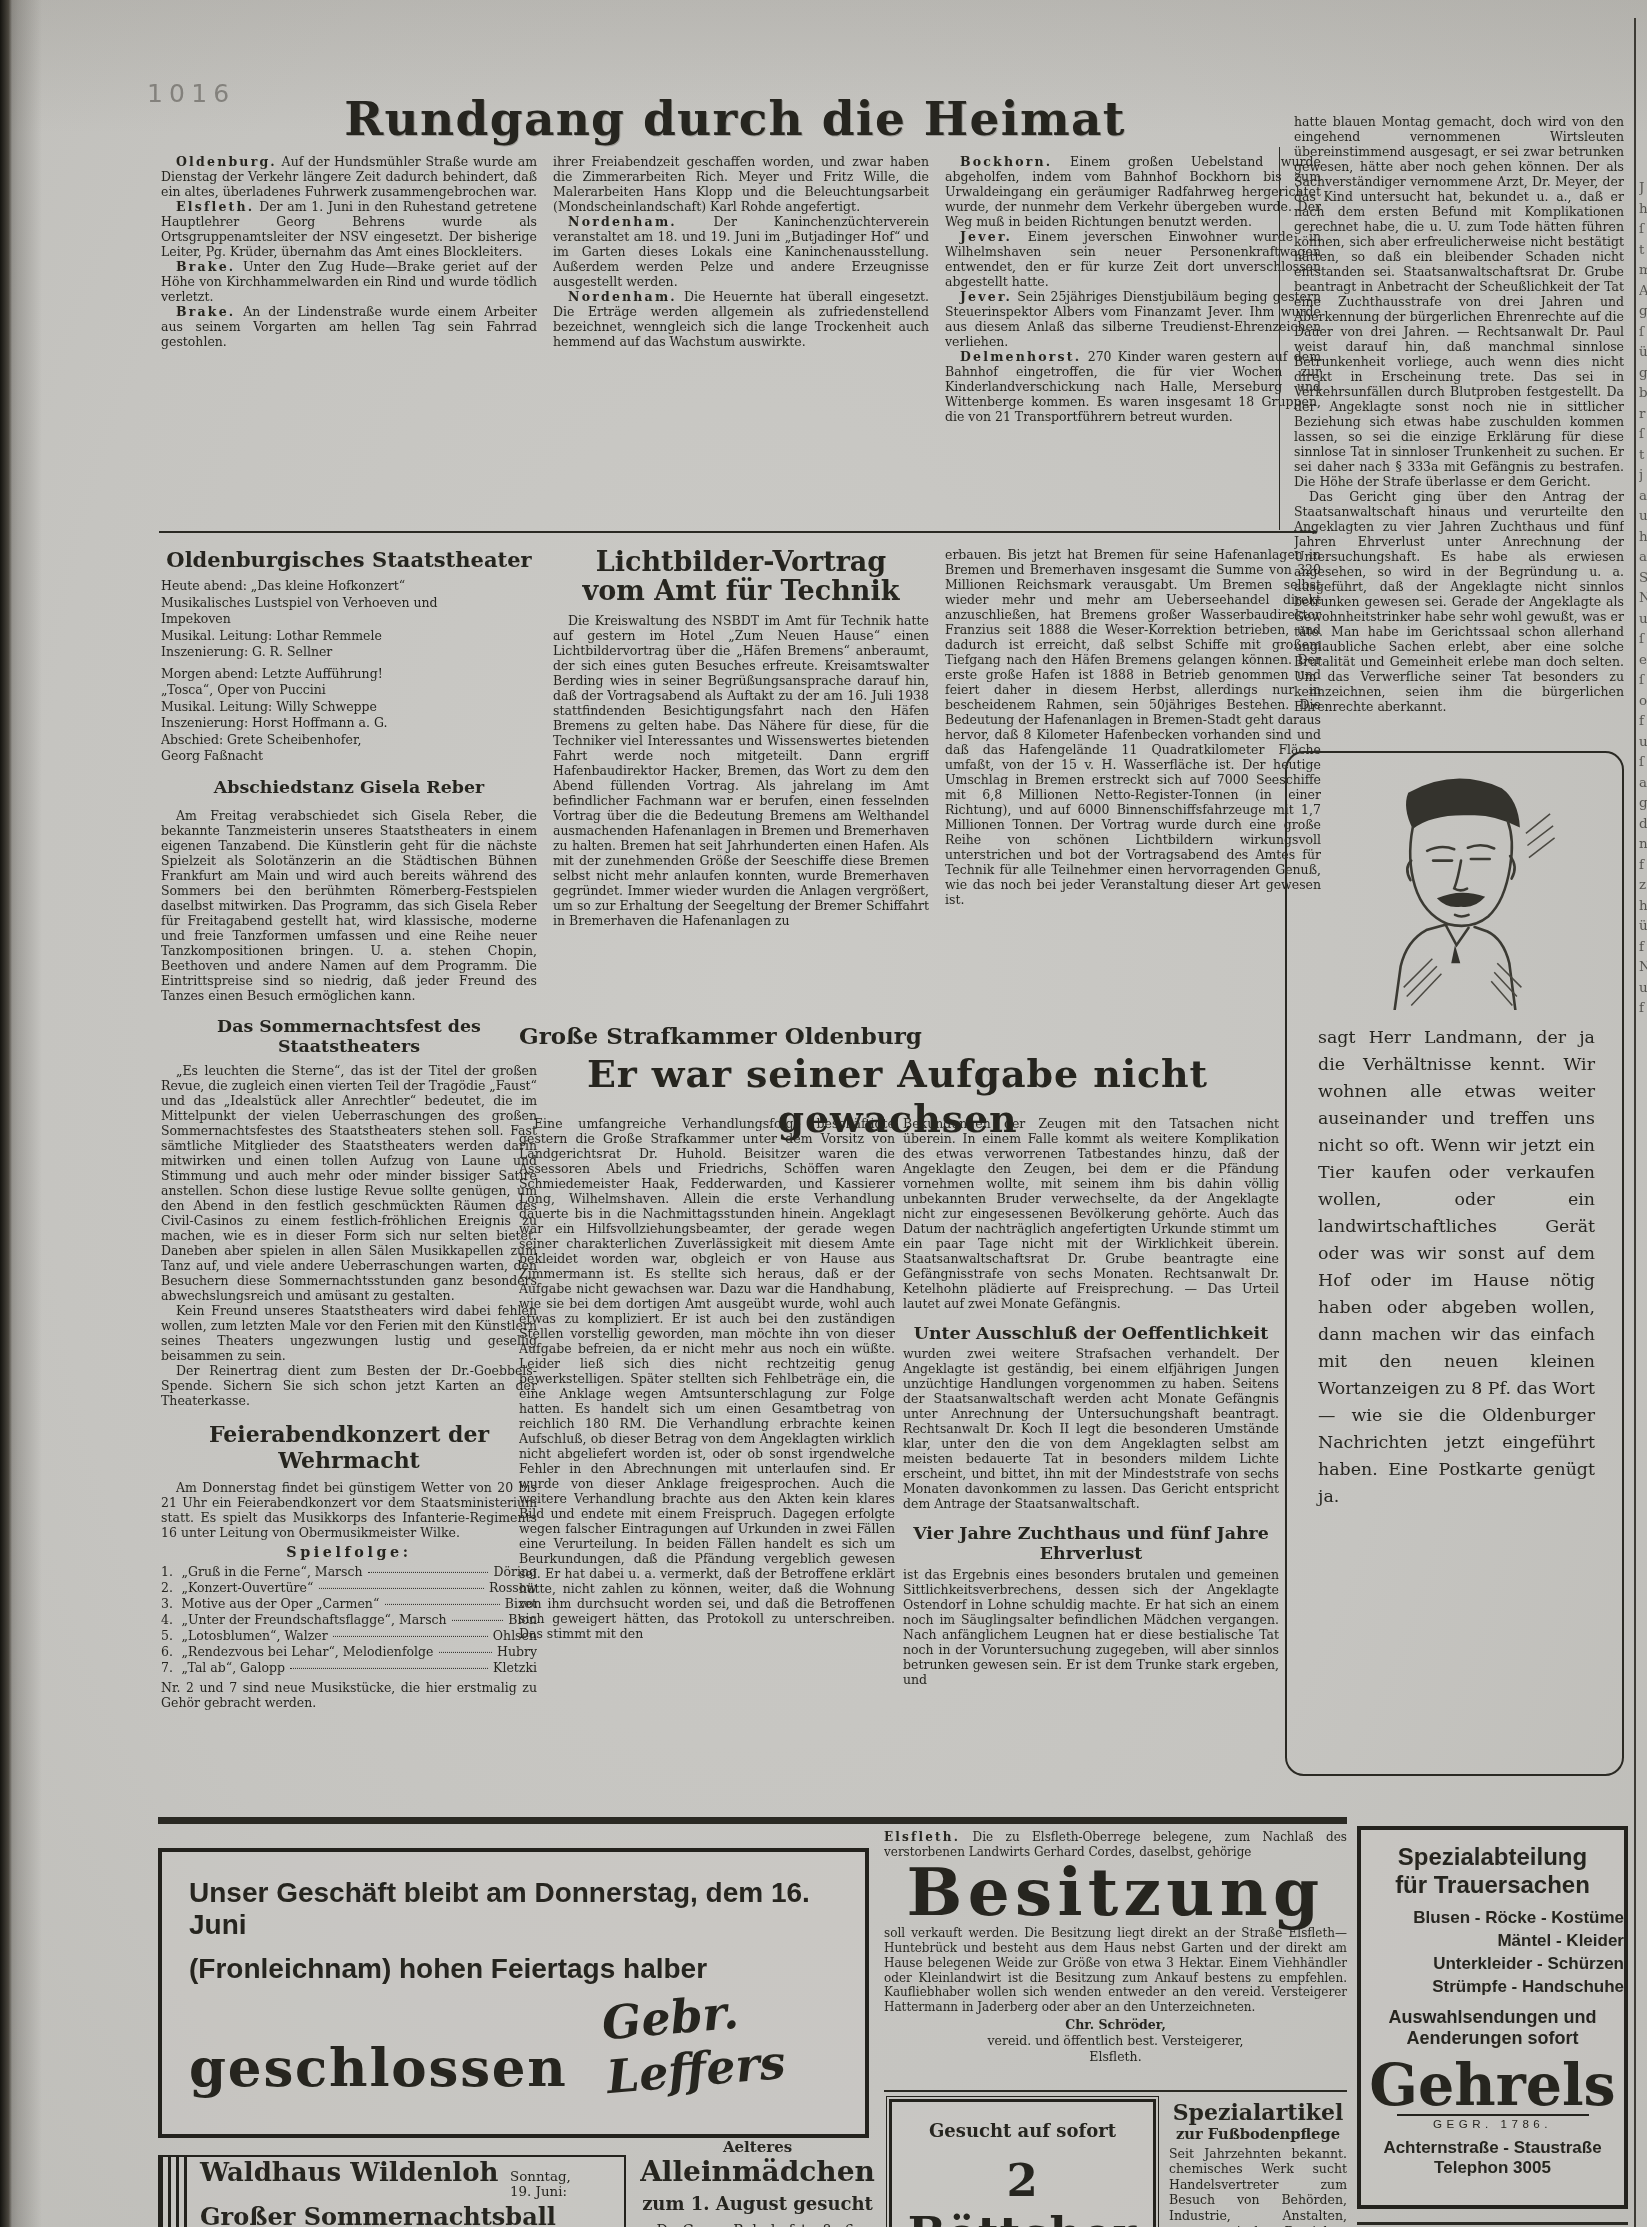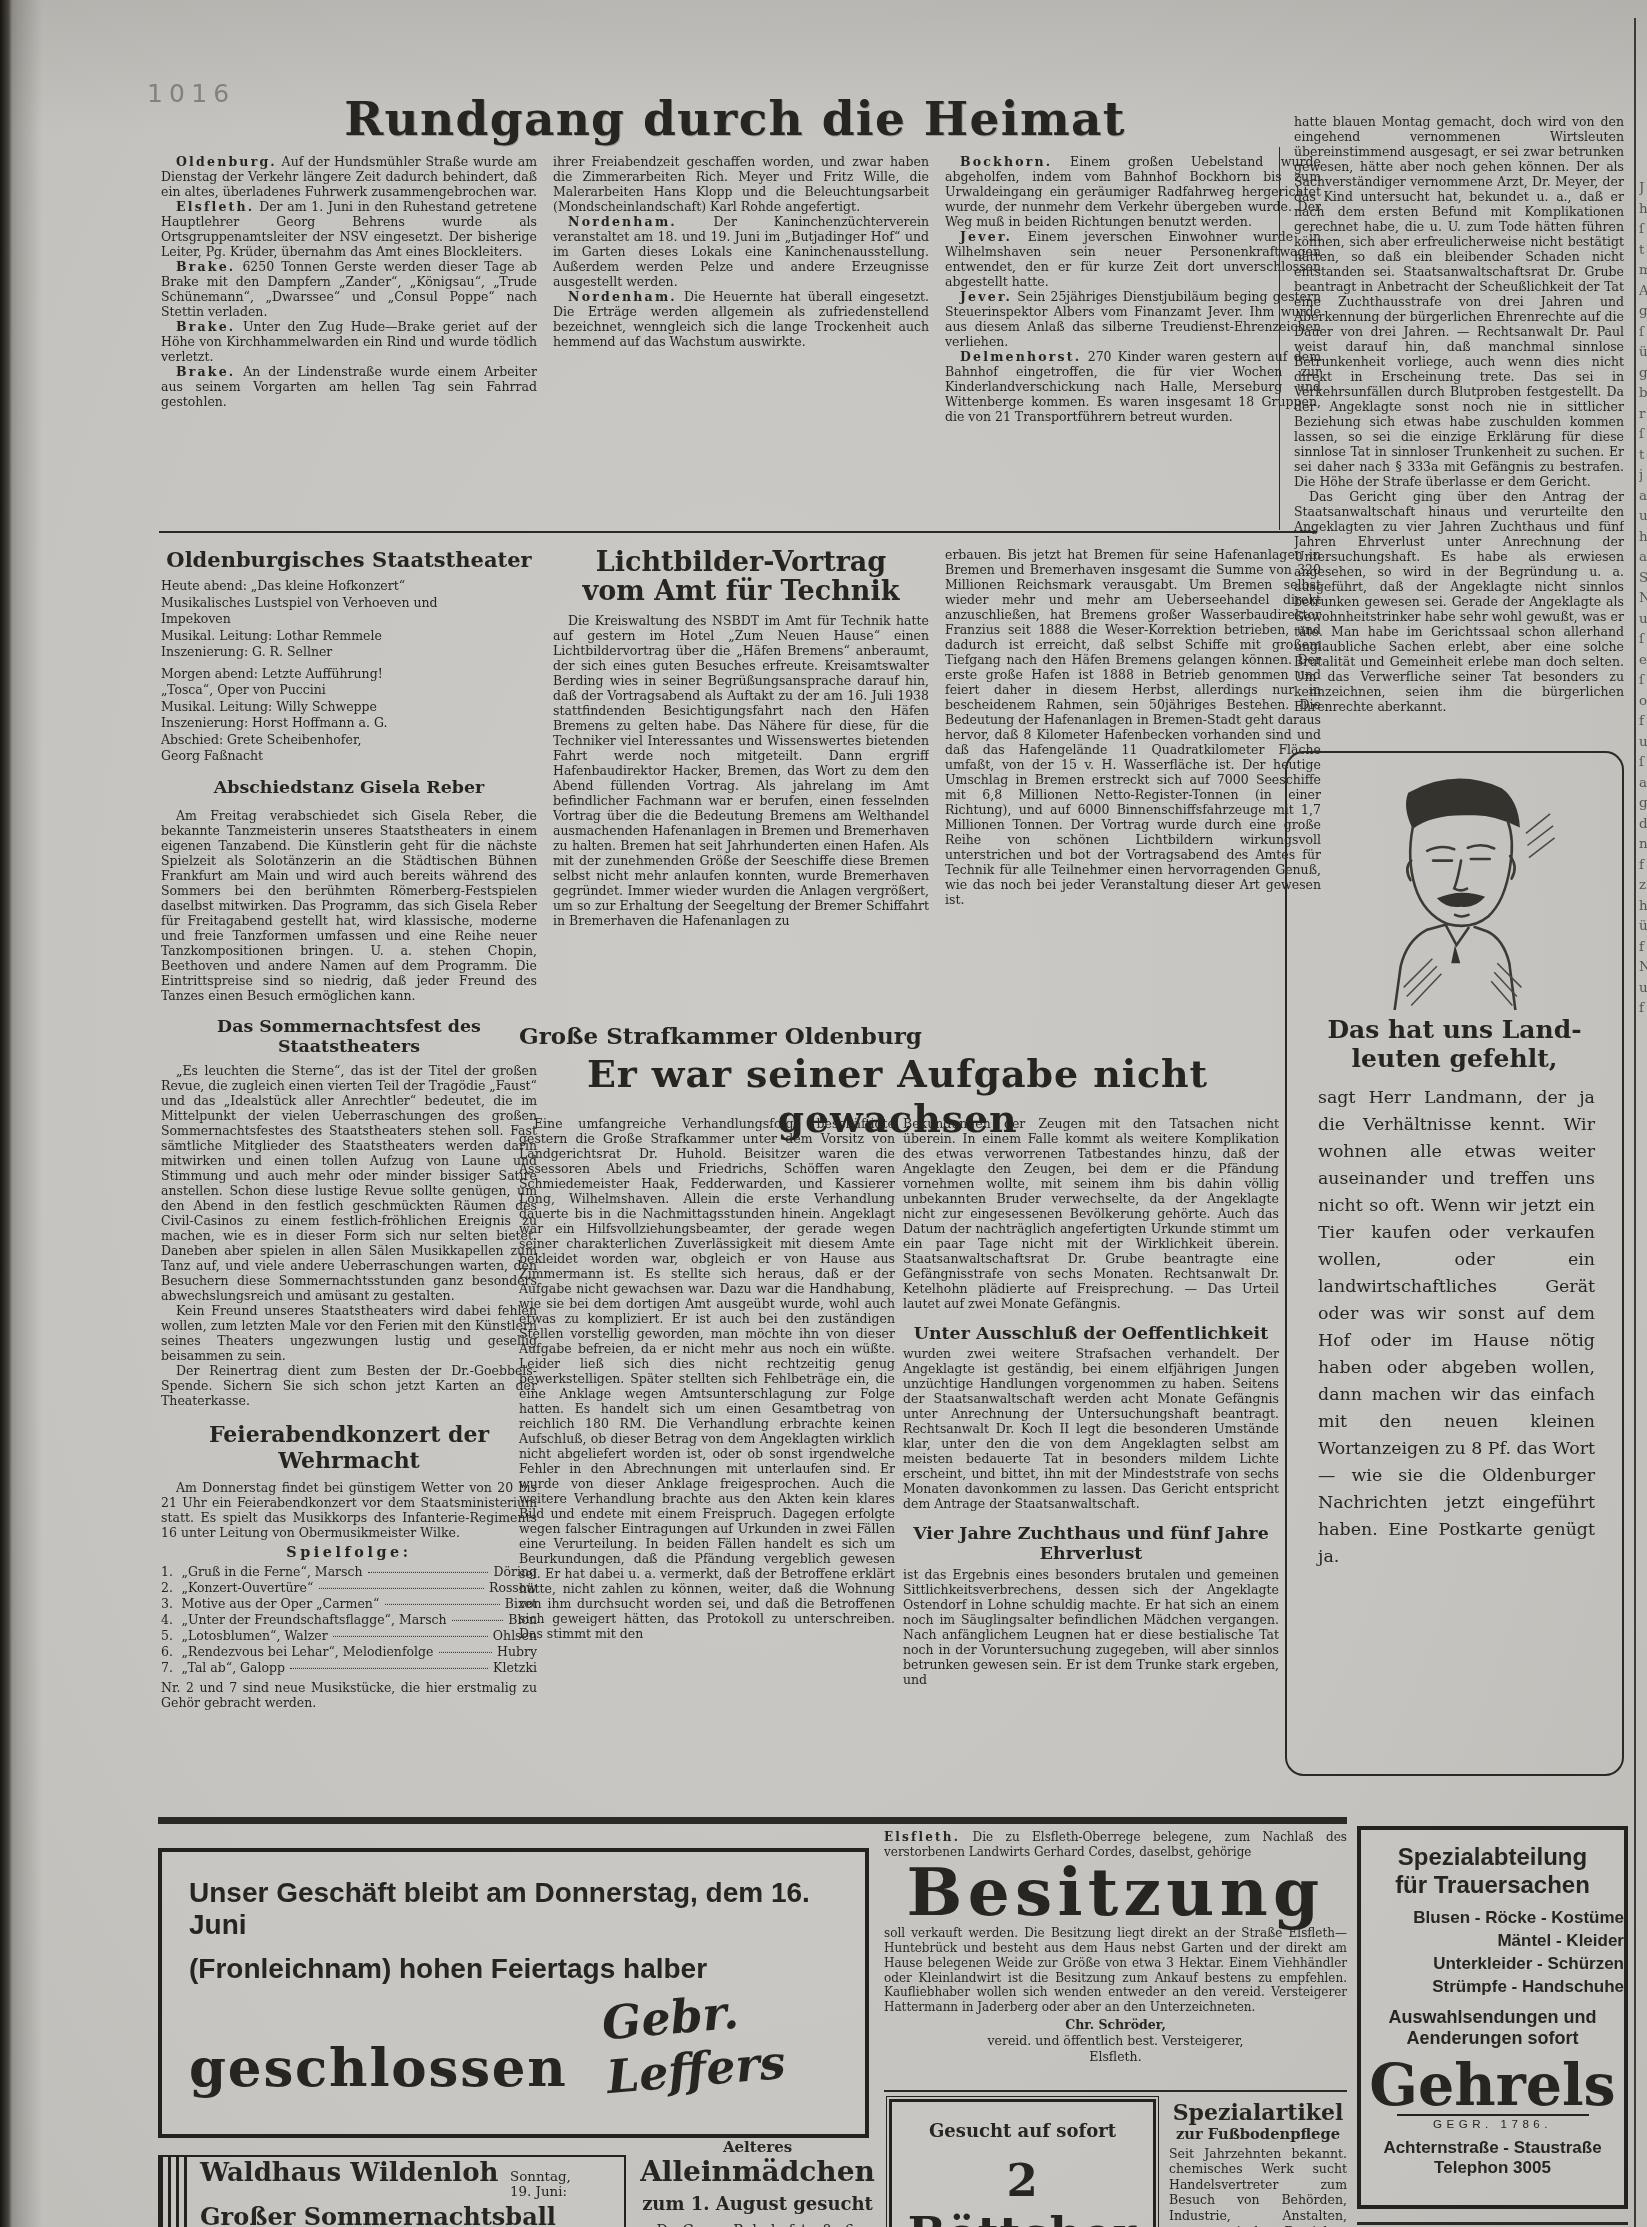--- a/index.html
+++ b/index.html
@@ -42,21 +42,20 @@
 
 <div class="sheet">
 
   <div class="abs pagenum" style="left:147px; top:79px;">1016</div>
 
   <div class="abs masthead" style="left:158px; top:91px; width:1154px;">Rundgang durch die Heimat</div>
 
   <div class="abs body-text" style="left:161px; top:154px; width:376px; height:376px; overflow:hidden;">
     <p><span class="loc">Oldenburg.</span> <span>Auf der Hundsmühler Straße wurde am Dienstag der Verkehr längere Zeit dadurch behindert, daß ein altes, überladenes Fuhrwerk zusammengebrochen war.</span></p>
     <p><span class="loc">Elsfleth.</span> <span>Der am 1. Juni in den Ruhestand getretene Hauptlehrer Georg Behrens wurde als Ortsgruppenamtsleiter der NSV eingesetzt. Der bisherige Leiter, Pg. Krüder, übernahm das Amt eines Blockleiters.</span></p>
-    <p><span class="loc">Brake.</span> <span>6250 Tonnen Gerste werden dieser Tage ab Brake mit den Dampfern „Zander“, „Königsau“, „Trude Schünemann“, „Dwarssee“ und „Consul Poppe“ nach Stettin verladen.</span></p>
     <p><span class="loc">Brake.</span> <span>Unter den Zug Hude—Brake geriet auf der Höhe von Kirchhammelwarden ein Rind und wurde tödlich verletzt.</span></p>
     <p><span class="loc">Brake.</span> <span>An der Lindenstraße wurde einem Arbeiter aus seinem Vorgarten am hellen Tag sein Fahrrad gestohlen.</span></p>
   </div>
 
   <div class="abs body-text" style="left:553px; top:154px; width:376px; height:376px; overflow:hidden;">
     <p class="noindent"><span>ihrer Freiabendzeit geschaffen worden, und zwar haben die Zimmerarbeiten Rich. Meyer und Fritz Wille, die Malerarbeiten Hans Klopp und die Beleuchtungsarbeit (Mondscheinlandschaft) Karl Rohde angefertigt.</span></p>
     <p><span class="loc">Nordenham.</span> <span>Der Kaninchenzüchterverein veranstaltet am 18. und 19. Juni im „Butjadinger Hof“ und im Garten dieses Lokals eine Kaninchenausstellung. Außerdem werden Pelze und andere Erzeugnisse ausgestellt werden.</span></p>
     <p><span class="loc">Nordenham.</span> <span>Die Heuernte hat überall eingesetzt. Die Erträge werden allgemein als zufriedenstellend bezeichnet, wenngleich sich die lange Trockenheit auch hemmend auf das Wachstum auswirkte.</span></p>
   </div>
 
@@ -211,24 +210,20 @@
             <path d="M92,324 L132,282"></path>
           <path d="M206,268 L238,300"></path>
             <path d="M202,280 L232,312"></path>
             <path d="M198,292 L226,324"></path>
           <path d="M244,96 L276,70"></path>
             <path d="M246,112 L280,86"></path>
             <path d="M248,128 L282,102"></path>
         </g>
       </svg>
     </div>
-    <div class="h-center" style="font-size:25px; line-height:29px; margin-top:2.7px;">
-      <div>Das hat uns Land-</div>
-      <div>leuten gefehlt,</div>
-    </div>
     <div style="font-size:17.4px; line-height:27px; text-align:justify; padding:11.6px 27px 0 31px;">sagt Herr Landmann, der ja die Verhältnisse kennt. Wir wohnen alle etwas weiter auseinander und treffen uns nicht so oft. Wenn wir jetzt ein Tier kaufen oder verkaufen wollen, oder ein landwirtschaftliches Gerät oder was wir sonst auf dem Hof oder im Hause nötig haben oder abgeben wollen, dann machen wir das einfach mit den neuen kleinen Wortanzeigen zu 8 Pf. das Wort — wie sie die Oldenburger Nachrichten jetzt eingeführt haben. Eine Postkarte genügt ja.</div>
   </div>
 
   <div class="abs rule" style="left:158px; top:1817px; width:1189px; height:7.1px;"></div>
 
   <div class="abs adbox" style="left:158px; top:1848px; width:711px; height:290px; border-width:4px;">
     <div class="sans" style="font-size:28px; font-weight:bold; margin:24.5px 0 0 27px;">Unser Geschäft bleibt am Donnerstag, dem 16. Juni</div>
     <div class="sans" style="font-size:28px; font-weight:bold; margin:12.5px 0 0 27px;">(Fronleichnam) hohen Feiertags halber</div>
     <div style="display:flex; align-items:flex-end;">
       <div style="font-size:53px; font-weight:bold; letter-spacing:1.8px; margin:31px 0 0 27px;">geschlossen</div>

